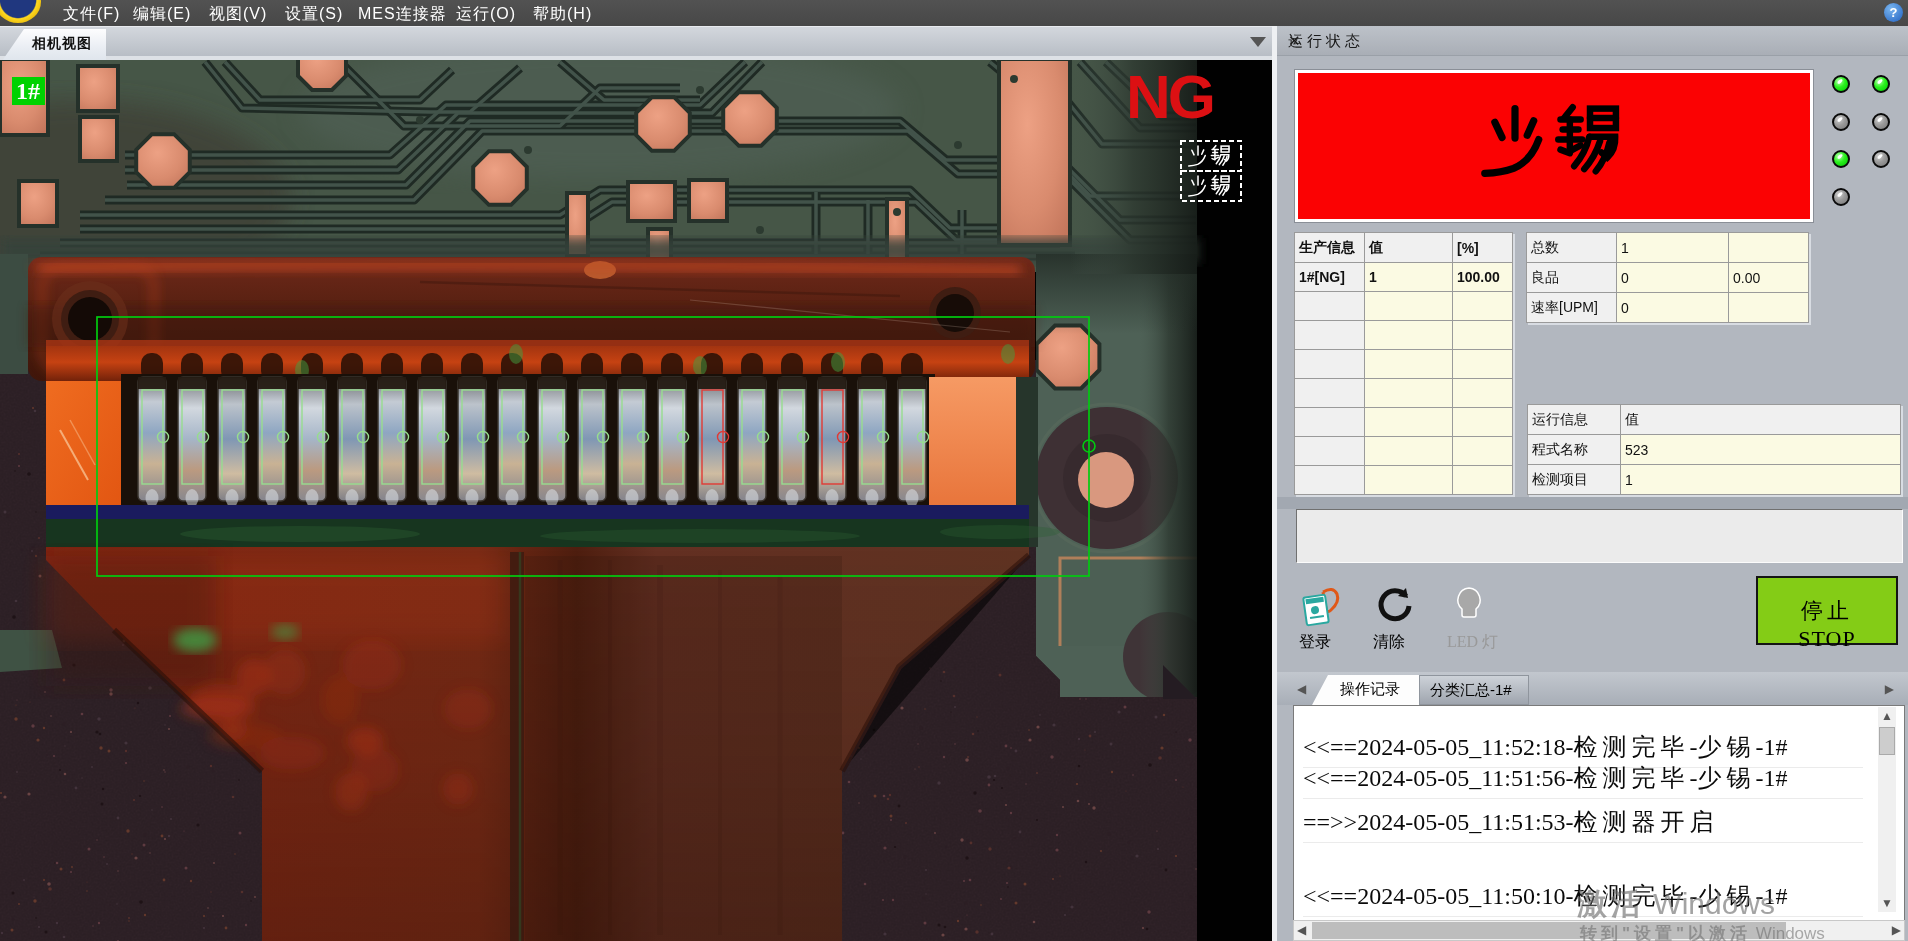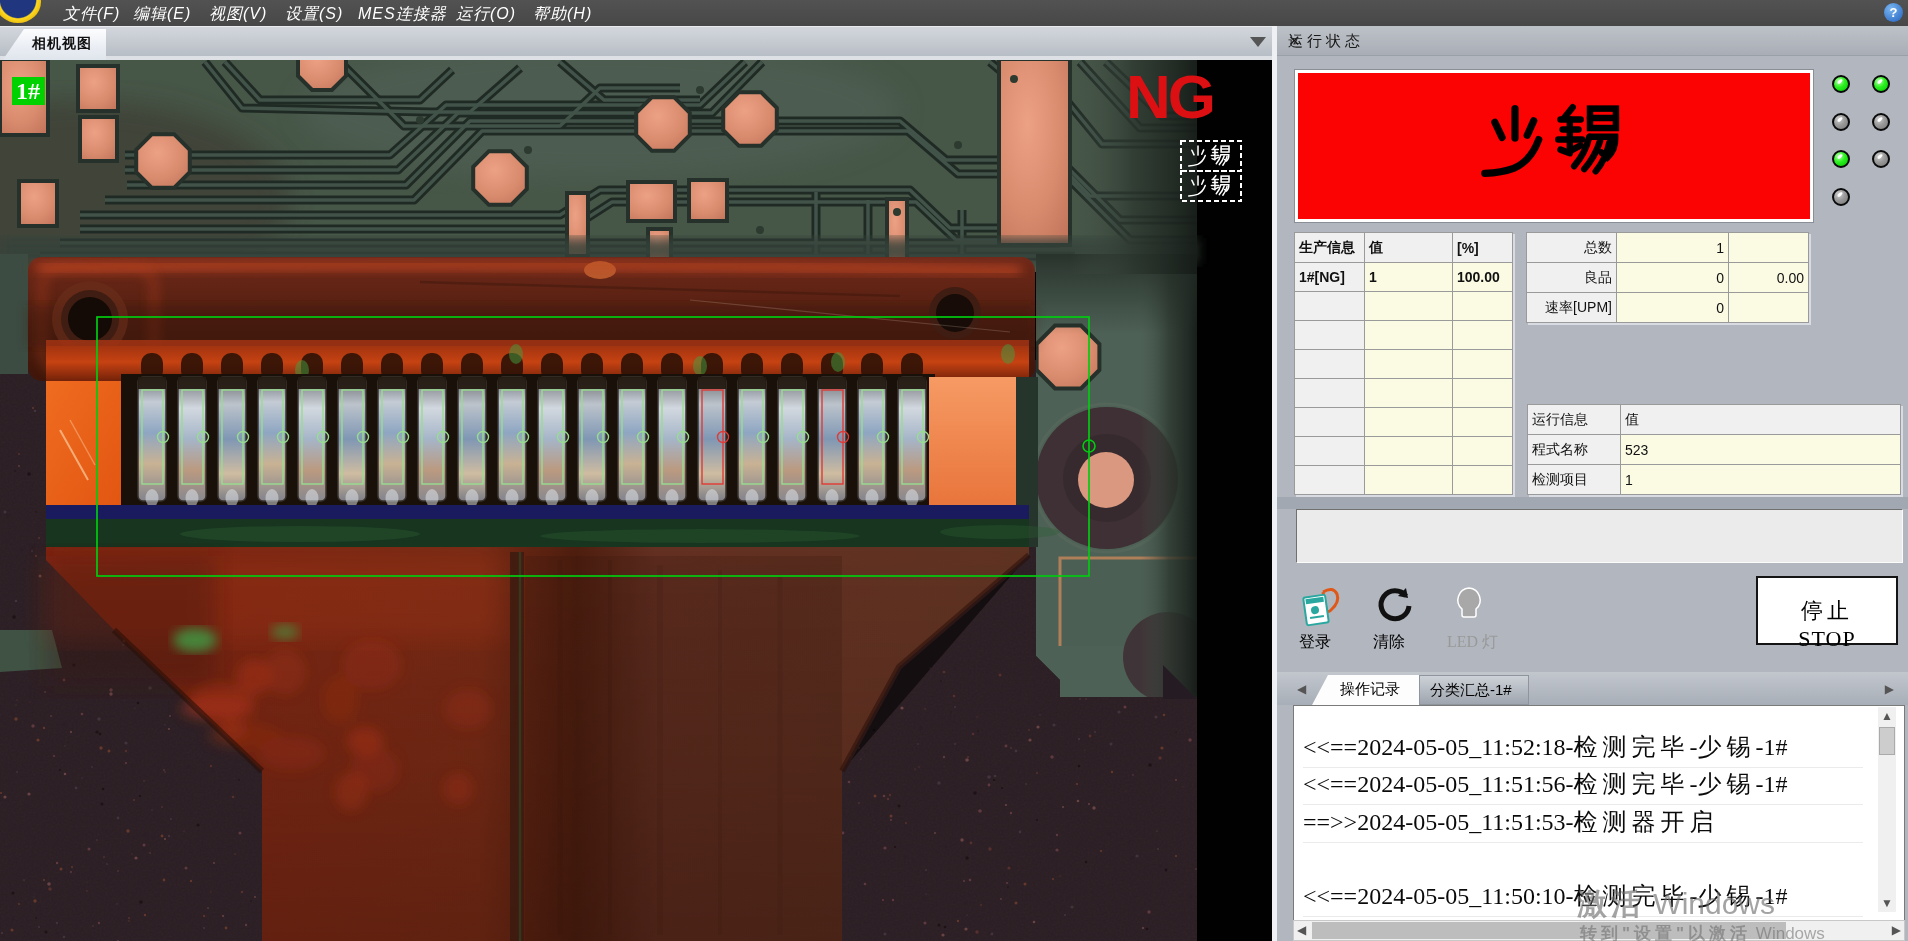--- a/index.html
+++ b/index.html
@@ -1,42 +1,42 @@
 <!DOCTYPE html>
 <html><head><meta charset="utf-8"><style>
 * { margin:0; padding:0; box-sizing:border-box; }
 html,body { width:1908px; height:941px; overflow:hidden; background:#000; font-family:"Liberation Sans",sans-serif; }
 .abs { position:absolute; }
 #menubar { left:0; top:0; width:1908px; height:26px; background:linear-gradient(#525252,#474747); color:#fff; font-size:16px; }
-#menubar span.mi { position:absolute; top:4px; letter-spacing:1px;font-style:italic; }
+#menubar span.mi { position:absolute; top:4px; letter-spacing:1px; }
 #tabstrip { left:0; top:26px; width:1272px; height:34px; background:linear-gradient(#d3d7dd,#b4bac2); border-top:1px solid #e8eaee; }
 #tabstrip .edge { position:absolute; left:0; bottom:0; width:1272px; height:4px; background:#dde1e6; }
 #camtab { position:absolute; left:2px; top:2px; width:104px; height:32px; background:linear-gradient(#fdfdfe,#e9edf3 60%,#dfe5ec); clip-path:polygon(22px 0, 104px 0, 104px 32px, 0 32px); }
 #camtab b { position:absolute; left:30px; top:6px; font-size:14px; color:#111; letter-spacing:1px; }
 #tabdd { position:absolute; right:6px; top:10px; width:0; height:0; border-left:8px solid transparent; border-right:8px solid transparent; border-top:10px solid #555; }
 #divider { left:1272px; top:26px; width:5px; height:915px; background:#eef0f3; }
 #panel { left:1277px; top:26px; width:631px; height:915px; background:#b2b7bf; }
 #ptitle { position:absolute; left:0; top:0; width:631px; height:30px; background:linear-gradient(#bdc2c9,#a9aeb6); border-bottom:1px solid #9aa0a8; }
 #ptitle span { position:absolute; left:11px; top:6px; font-size:15px; color:#1a1a1a; letter-spacing:4px; }
 #pclose { position:absolute; right:10px; top:5px; font-size:16px; color:#333; }
 #redbox { position:absolute; left:18px; top:44px; width:518px; height:152px; background:#fb0203; border:3px solid #fff; outline:1px solid #8a8f97; }
 .led { position:absolute; width:18px; height:18px; border-radius:50%; border:2px solid #0a0a0a; }
 .led.g { background:radial-gradient(circle at 35% 30%, #b9ffb0, #2bf01e 45%, #00c400); }
 .led.k { background:radial-gradient(circle at 35% 30%, #cfcfcf, #9a9a9a 45%, #777); }
 .led i { position:absolute; left:3px; top:3px; width:6px; height:3px; background:#fff; border-radius:50%; transform:rotate(-40deg); }
 table.t { position:absolute; border-collapse:collapse; font-size:14px; color:#111; background:#fbfae3; border:1px solid #5a5a5a; box-shadow:2px 2px 0 #d8dce2; }
 table.t td { border:1px solid #9a9a9a; padding:0 4px; overflow:hidden; white-space:nowrap; }
 table.t td.h { background:#f0f0f0; }
 #t1 { left:17px; top:206px;font-weight:bold; }
-#t2 { left:249px; top:206px;text-align:right; }
+#t2 { left:249px; top:206px; }
 #t3 { left:250px; top:378px; }
 #prestrip { position:absolute; left:0; top:471px; width:631px; height:12px; background:#a2a8b1; }
 #statusbox { position:absolute; left:19px; top:483px; width:607px; height:54px; background:#ebebeb; border-top:1px solid #707070; border-left:1px solid #707070; border-right:1px solid #fbfbfb; border-bottom:1px solid #fbfbfb; }
 .toolbtn { position:absolute; width:70px; text-align:left; color:#000; font-size:16px; }
-#stopbtn { position:absolute; left:479px; top:550px; width:142px; height:69px; background:#ffffff; border:2px solid #141414; text-align:center; color:#000; }
+#stopbtn { position:absolute; left:479px; top:550px; width:142px; height:69px; background:#84cc16; border:2px solid #141414; text-align:center; color:#000; }
 #stopbtn .l1 { margin-top:18px; font-size:22px; letter-spacing:4px; }
 #stopbtn .l2 { font-size:22px; font-family:"Liberation Serif",serif; letter-spacing:1px; }
 #btabs { position:absolute; left:0; top:646px; width:631px; height:33px; background:linear-gradient(#c2c7ce,#a8aeb7); }
 #btab1 { position:absolute; left:35px; top:3px; width:107px; height:30px; background:#fdfdfd; clip-path:polygon(16px 0,107px 0,107px 30px,0 30px); }
 #btab1 span { position:absolute; left:28px; top:5px; font-size:15px; color:#000; }
 #btab2 { position:absolute; left:142px; top:3px; width:110px; height:30px; background:linear-gradient(#cdd2d8,#9fa5ae); border:1px solid #8f959d;padding-left:20px; }
 #btab2 span { position:absolute; left:10px; top:5px; font-size:15px; color:#000; }
 #logbox { position:absolute; left:16px; top:679px; width:612px; height:236px; background:#fff; border:1px solid #7a7a7a; }
 .lgrow { position:absolute; left:9px; width:560px; height:37px; border-bottom:1px solid #ebebeb; font-size:24px; color:#0a0a0a; font-family:"Liberation Serif",serif; white-space:nowrap; }
 .lgrow .zh { font-family:"Liberation Sans",sans-serif; letter-spacing:5px; }
@@ -997,21 +997,21 @@
     <div id="btab1">
         <span>操作记录</span>
       </div>
     <div id="btab2">
         <span>分类汇总-1#</span>
       </div>
     <span class="sbarrow" style="right:14px;top:10px">▶</span>
   </div>
   <div id="logbox">
     <div class="lgrow" style="top:25px"><span>&lt;&lt;==2024-05-05_11:52:18-</span><span class="zh">检测完毕</span><span>-</span><span class="zh">少锡</span><span>-1#</span></div>
-    <div class="lgrow" style="top:62px"><span>&lt;&lt;==2024-05-05_11:51:56-</span><span class="zh">检测完毕</span><span>-</span><span class="zh">少锡</span><span>-1#</span></div>
+    <div class="lgrow" style="top:56px"><span>&lt;&lt;==2024-05-05_11:51:56-</span><span class="zh">检测完毕</span><span>-</span><span class="zh">少锡</span><span>-1#</span></div>
     <div class="lgrow" style="top:100px"><span>==&gt;&gt;2024-05-05_11:51:53-</span><span class="zh">检测器开启</span></div>
     <div class="lgrow" style="top:174px"><span>&lt;&lt;==2024-05-05_11:50:10-</span><span class="zh">检测完毕</span><span>-</span><span class="zh">少锡</span><span>-1#</span></div>
     <div id="vsb">
       <div class="sbarrow" style="left:3px;top:2px">▲</div>
       <div style="position:absolute;left:1px;top:20px;width:16px;height:28px;background:#cdcdcd;border:1px solid #aaa"></div>
       <div class="sbarrow" style="left:3px;bottom:2px">▼</div>
     </div>
   </div>
   <div id="hsb">
     <span class="sbarrow" style="left:3px;top:2px">◀</span>

